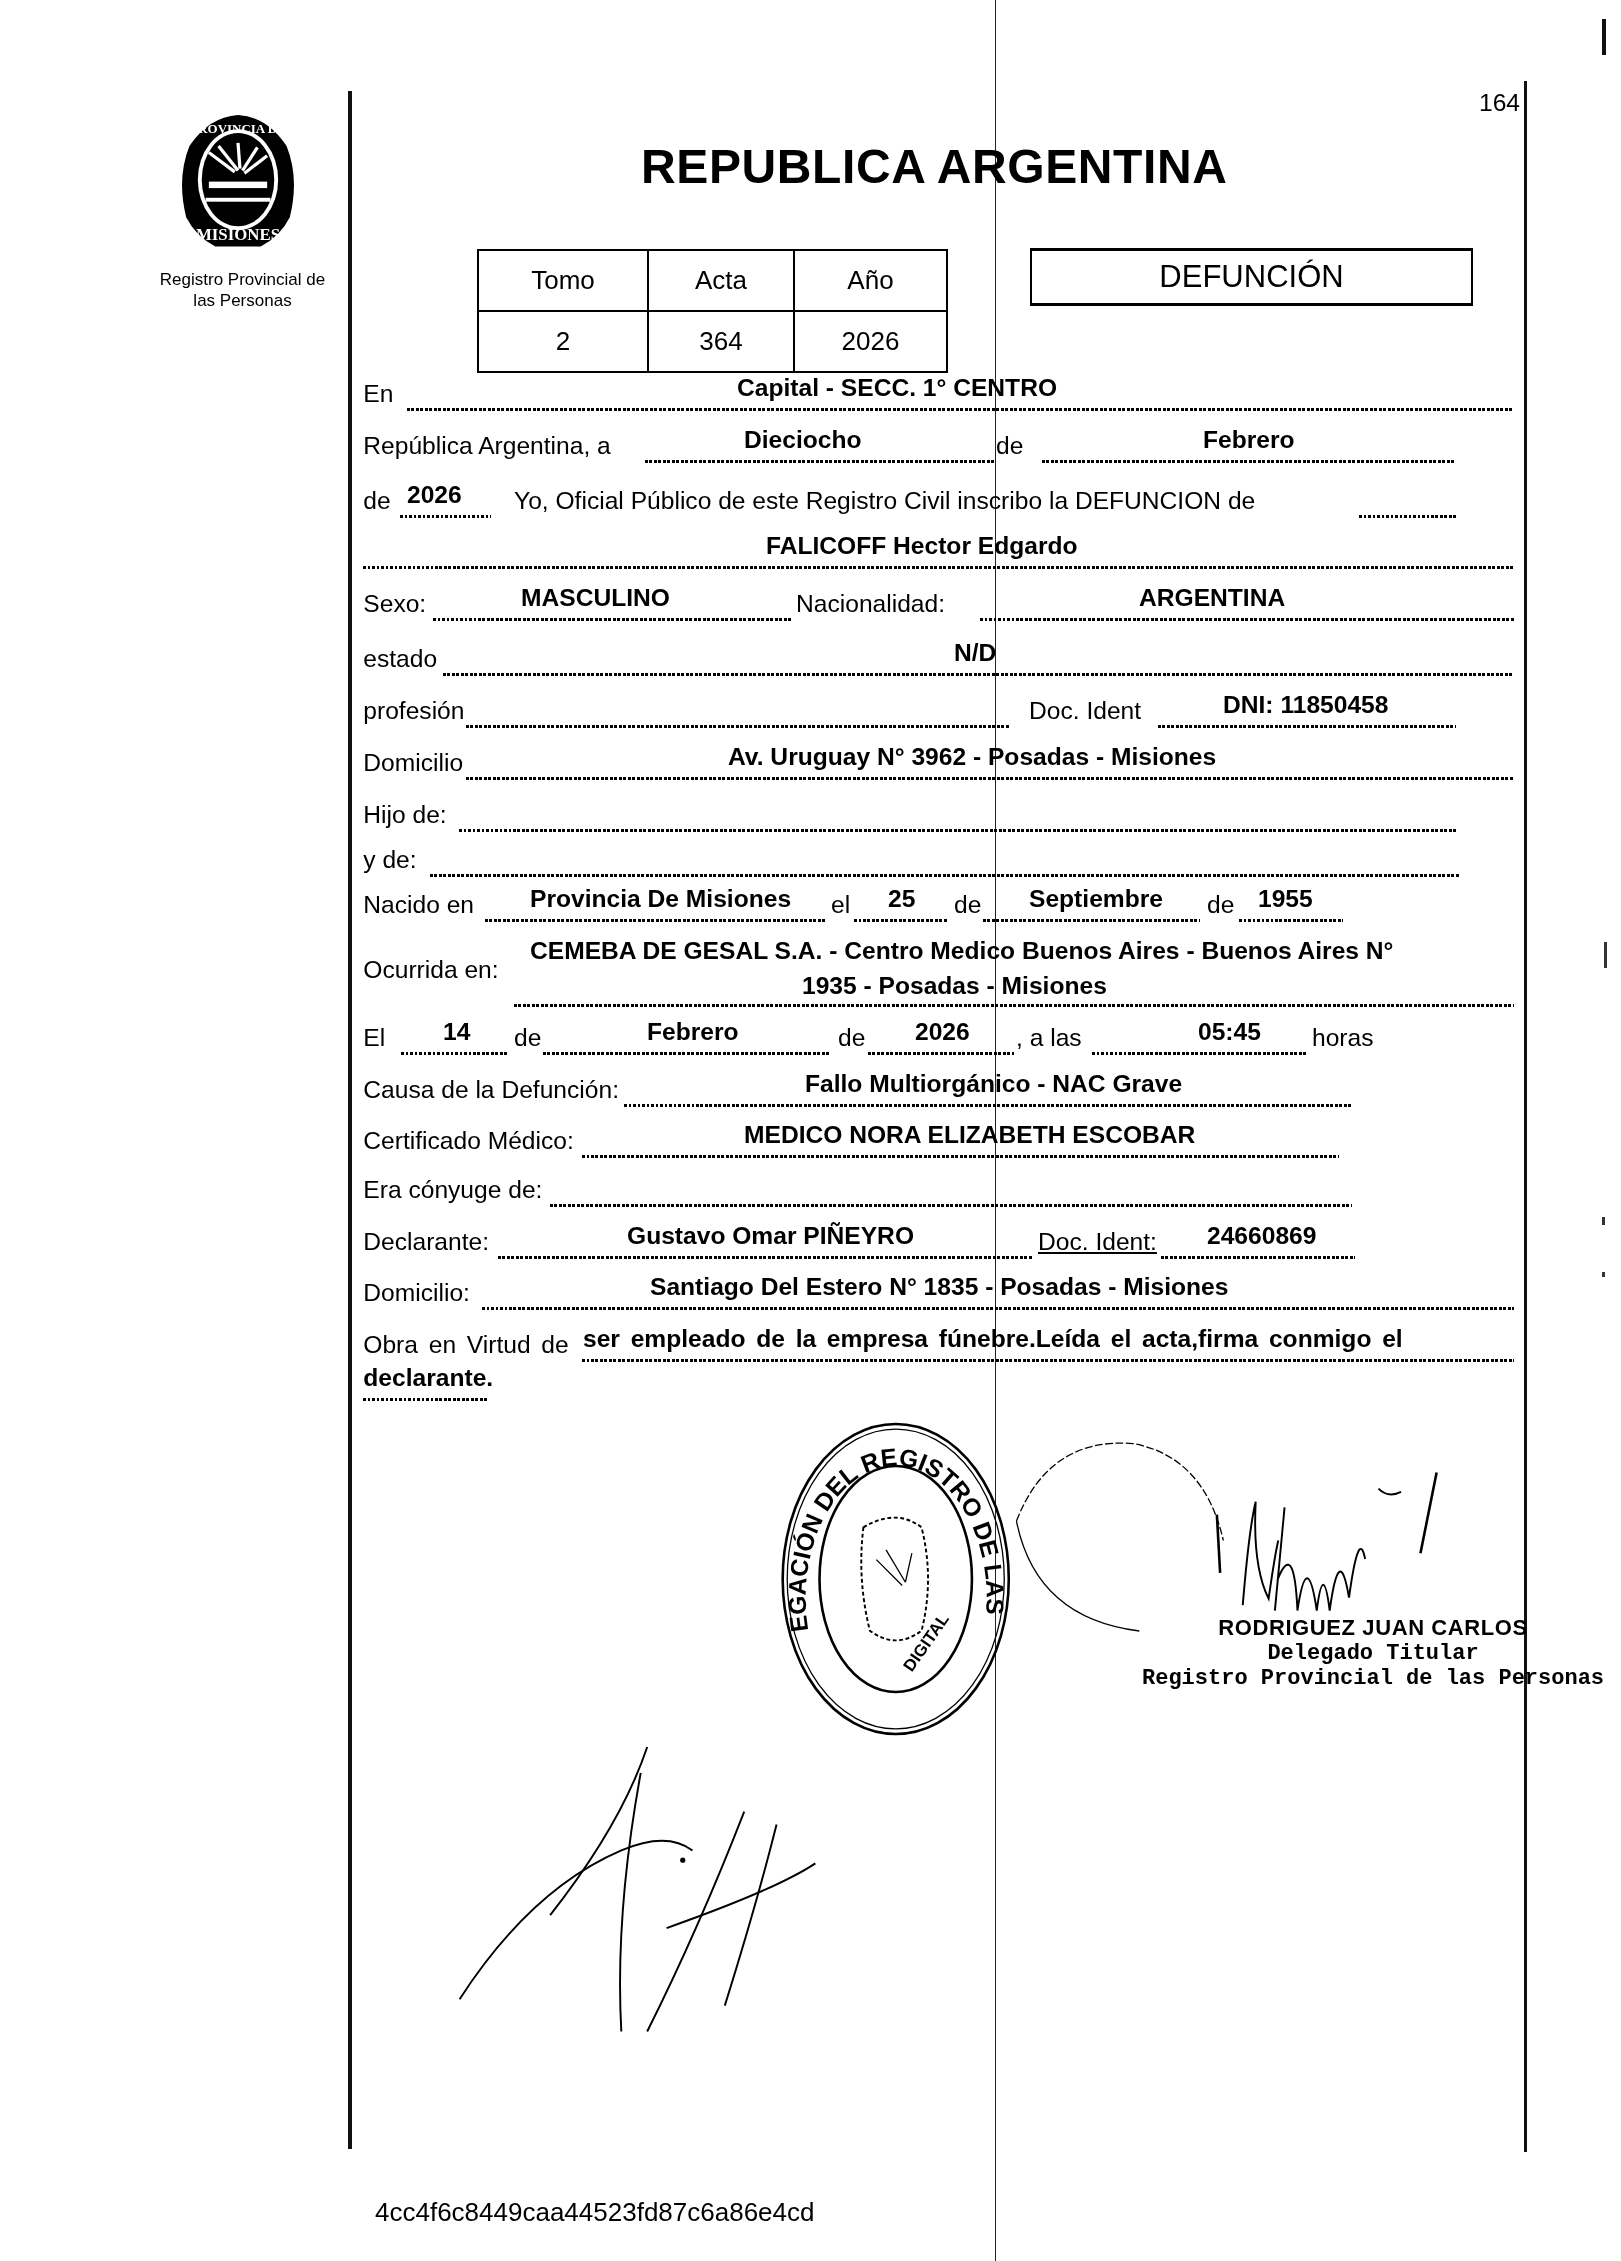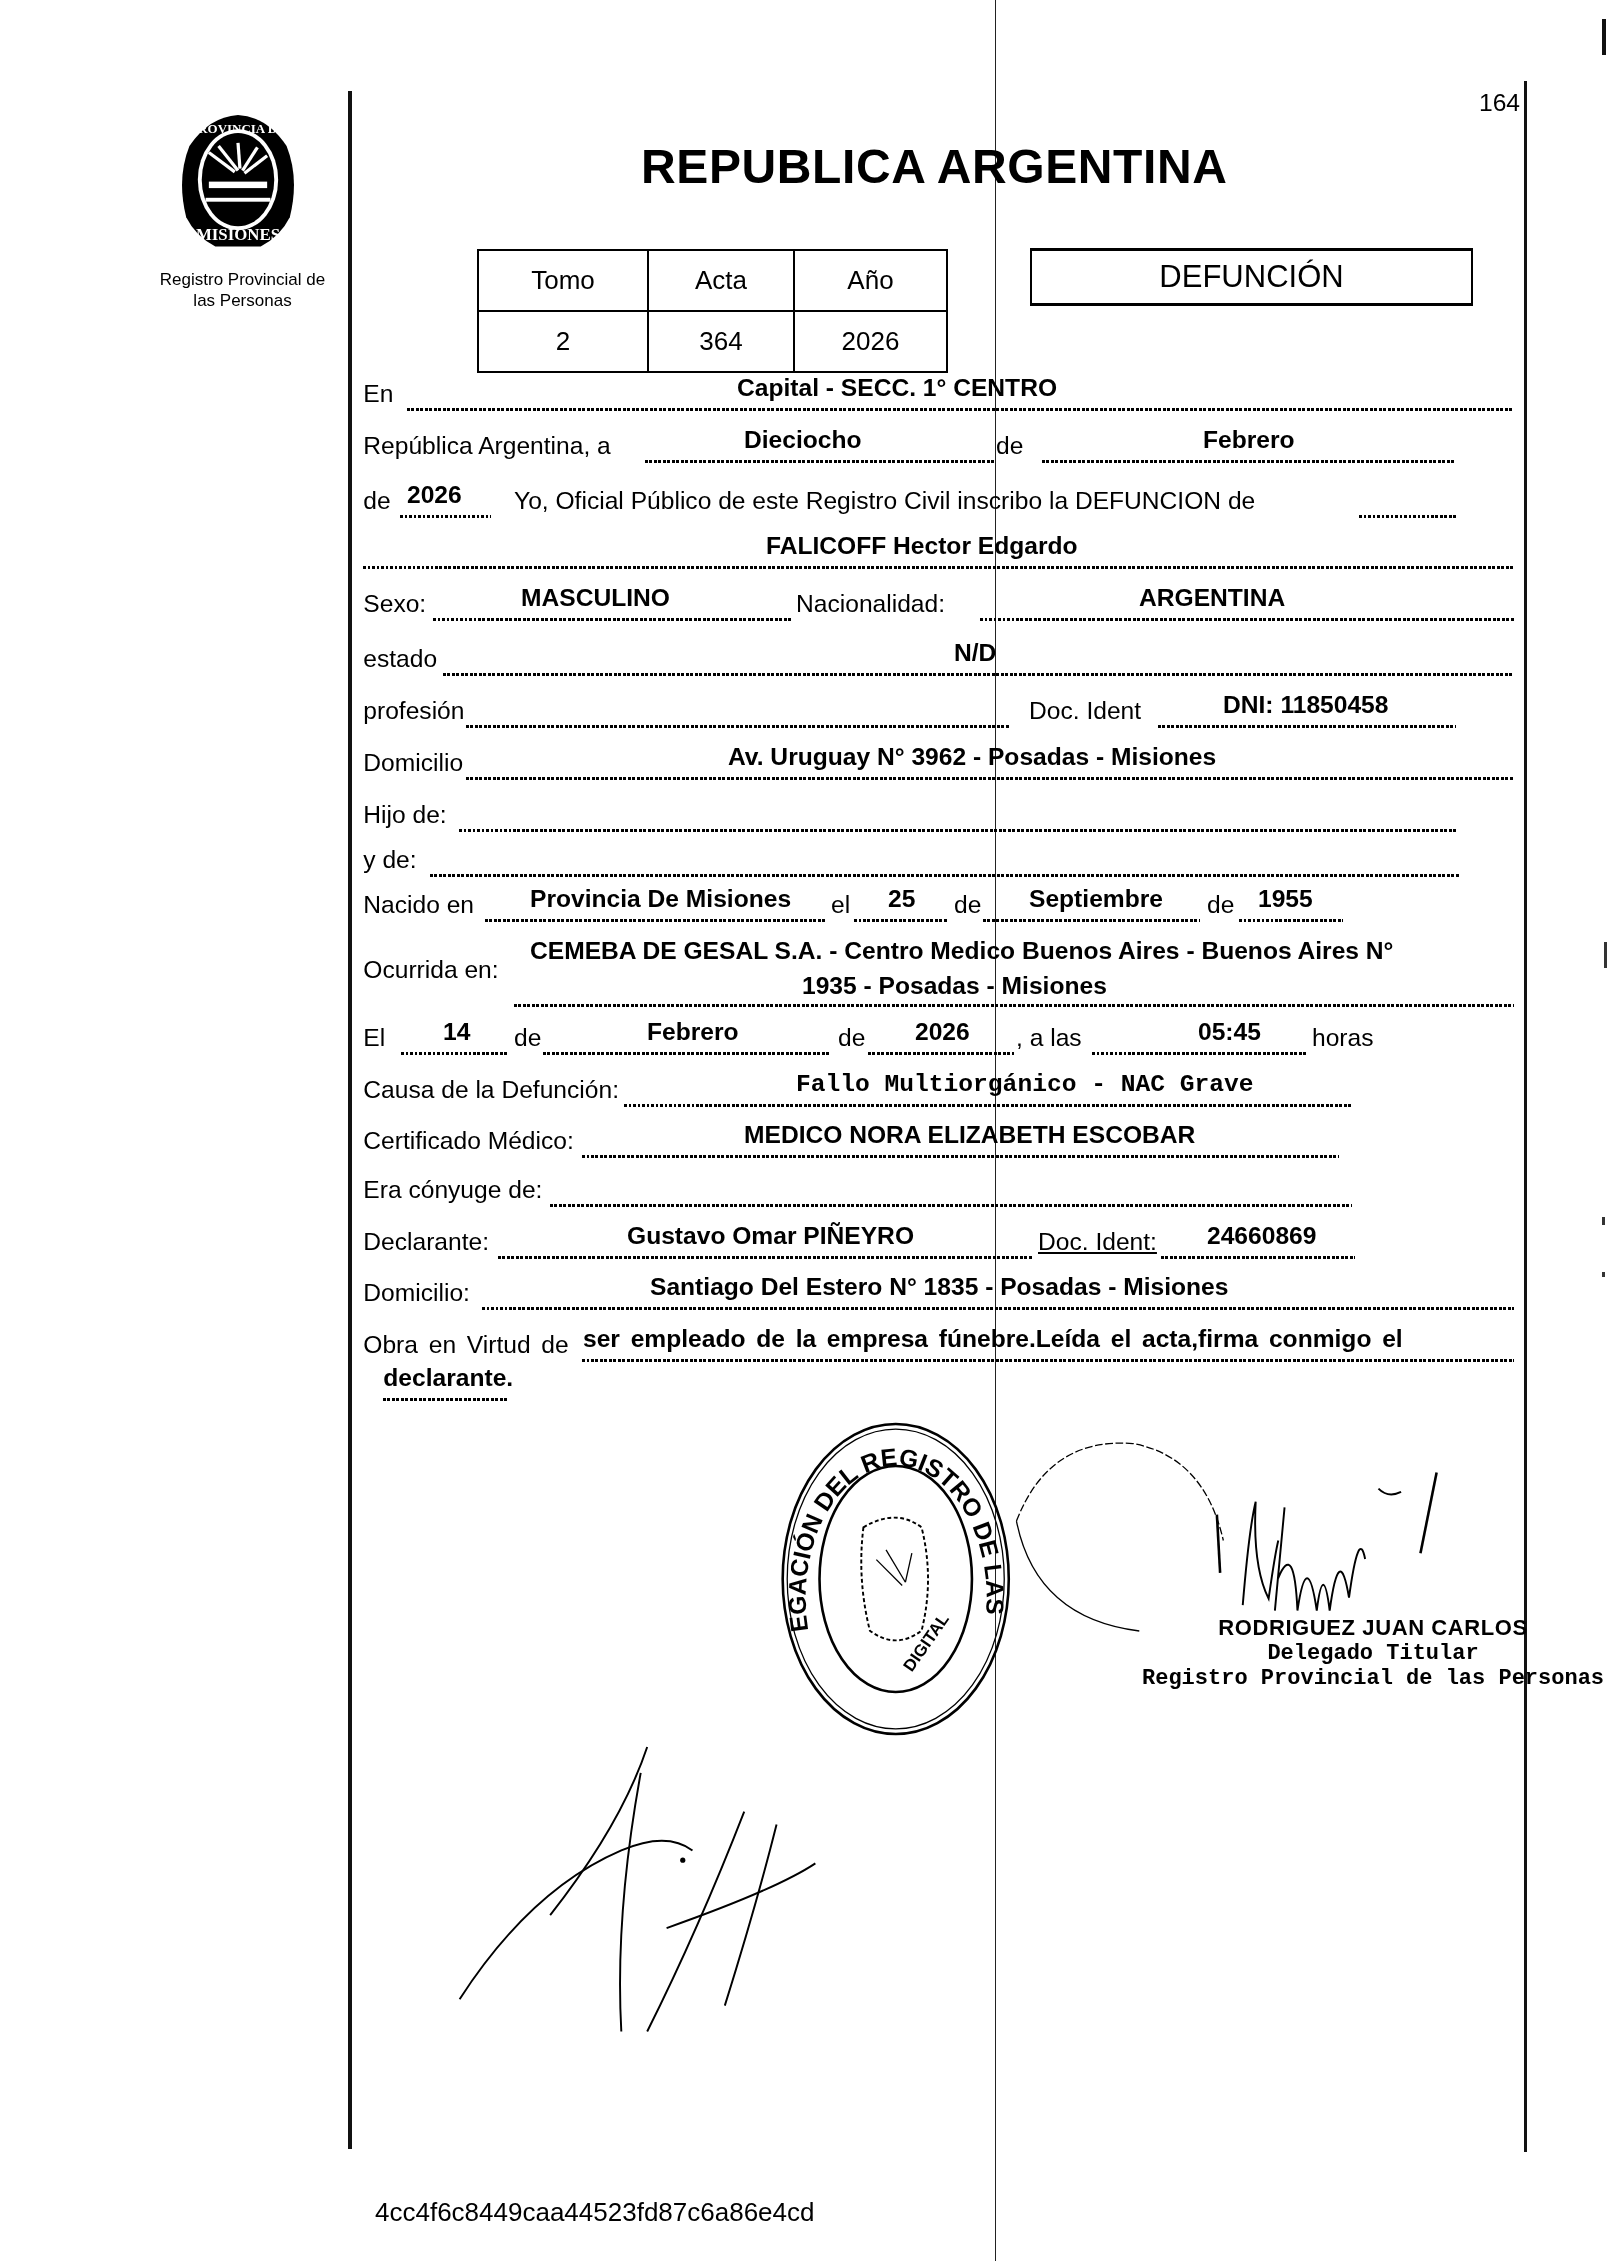--- a/index.html
+++ b/index.html
@@ -187,21 +187,21 @@
   <span class="val" style="left:553px;">2026</span>
   <span class="lbl" style="left:654px;">, a las</span>
   <span class="dots" style="left:730px;width:214px;"></span>
   <span class="val" style="left:836px;margin-top:7px;">05:45</span>
   <span class="lbl" style="left:950px;">horas</span>
 </div>
 
 <div class="row" style="top:1065px;">
   <span class="lbl" style="left:1.3px;">Causa de la Defunción:</span>
   <span class="dots" style="left:262px;width:728px;"></span>
-  <span class="val" style="left:434px;font-family:Liberation Mono, monospace;">Fallo Multiorgánico - NAC Grave</span>
+  <span class="val" style="left:443px;">Fallo Multiorgánico - NAC Grave</span>
 </div>
 
 <div class="row" style="top:1116px;">
   <span class="lbl" style="left:1.3px;">Certificado Médico:</span>
   <span class="dots" style="left:220px;width:757px;"></span>
   <span class="val" style="left:382px;">MEDICO NORA ELIZABETH ESCOBAR</span>
 </div>
 
 <div class="row" style="top:1165px;">
   <span class="lbl" style="left:1.3px;">Era cónyuge de:</span>
@@ -221,21 +221,21 @@
   <span class="lbl" style="left:1.3px;">Domicilio:</span>
   <span class="dots" style="left:120px;right:0;"></span>
   <span class="val" style="left:288px;">Santiago Del Estero N° 1835 - Posadas - Misiones</span>
 </div>
 
 <div class="row" style="top:1320px;">
   <span class="lbl" style="left:1.3px;word-spacing:3.9px;">Obra en Virtud de</span>
   <span class="dots" style="left:220px;right:0;"></span>
   <span class="val" style="left:221px;word-spacing:3.9px;">ser empleado de la empresa fúnebre.Leída el acta,firma conmigo el</span>
 </div>
-<div class="row" style="top:1359px;margin-left:20px;">
+<div class="row" style="top:1359px;">
   <span class="dots" style="left:1.3px;width:126px;"></span>
   <span class="val" style="left:1.3px;">declarante.</span>
 </div>
 
 <svg class="abs seal" viewBox="0 0 370 500">
   <ellipse cx="190" cy="250" rx="175" ry="240" fill="none" stroke="#000" stroke-width="4"></ellipse>
   <ellipse cx="190" cy="250" rx="168" ry="232" fill="none" stroke="#000" stroke-width="2"></ellipse>
   <ellipse cx="190" cy="250" rx="118" ry="175" fill="none" stroke="#000" stroke-width="4"></ellipse>
   <defs>
       <path id="sealArc" d="M55 330 A140 205 0 1 1 330 300"></path>

